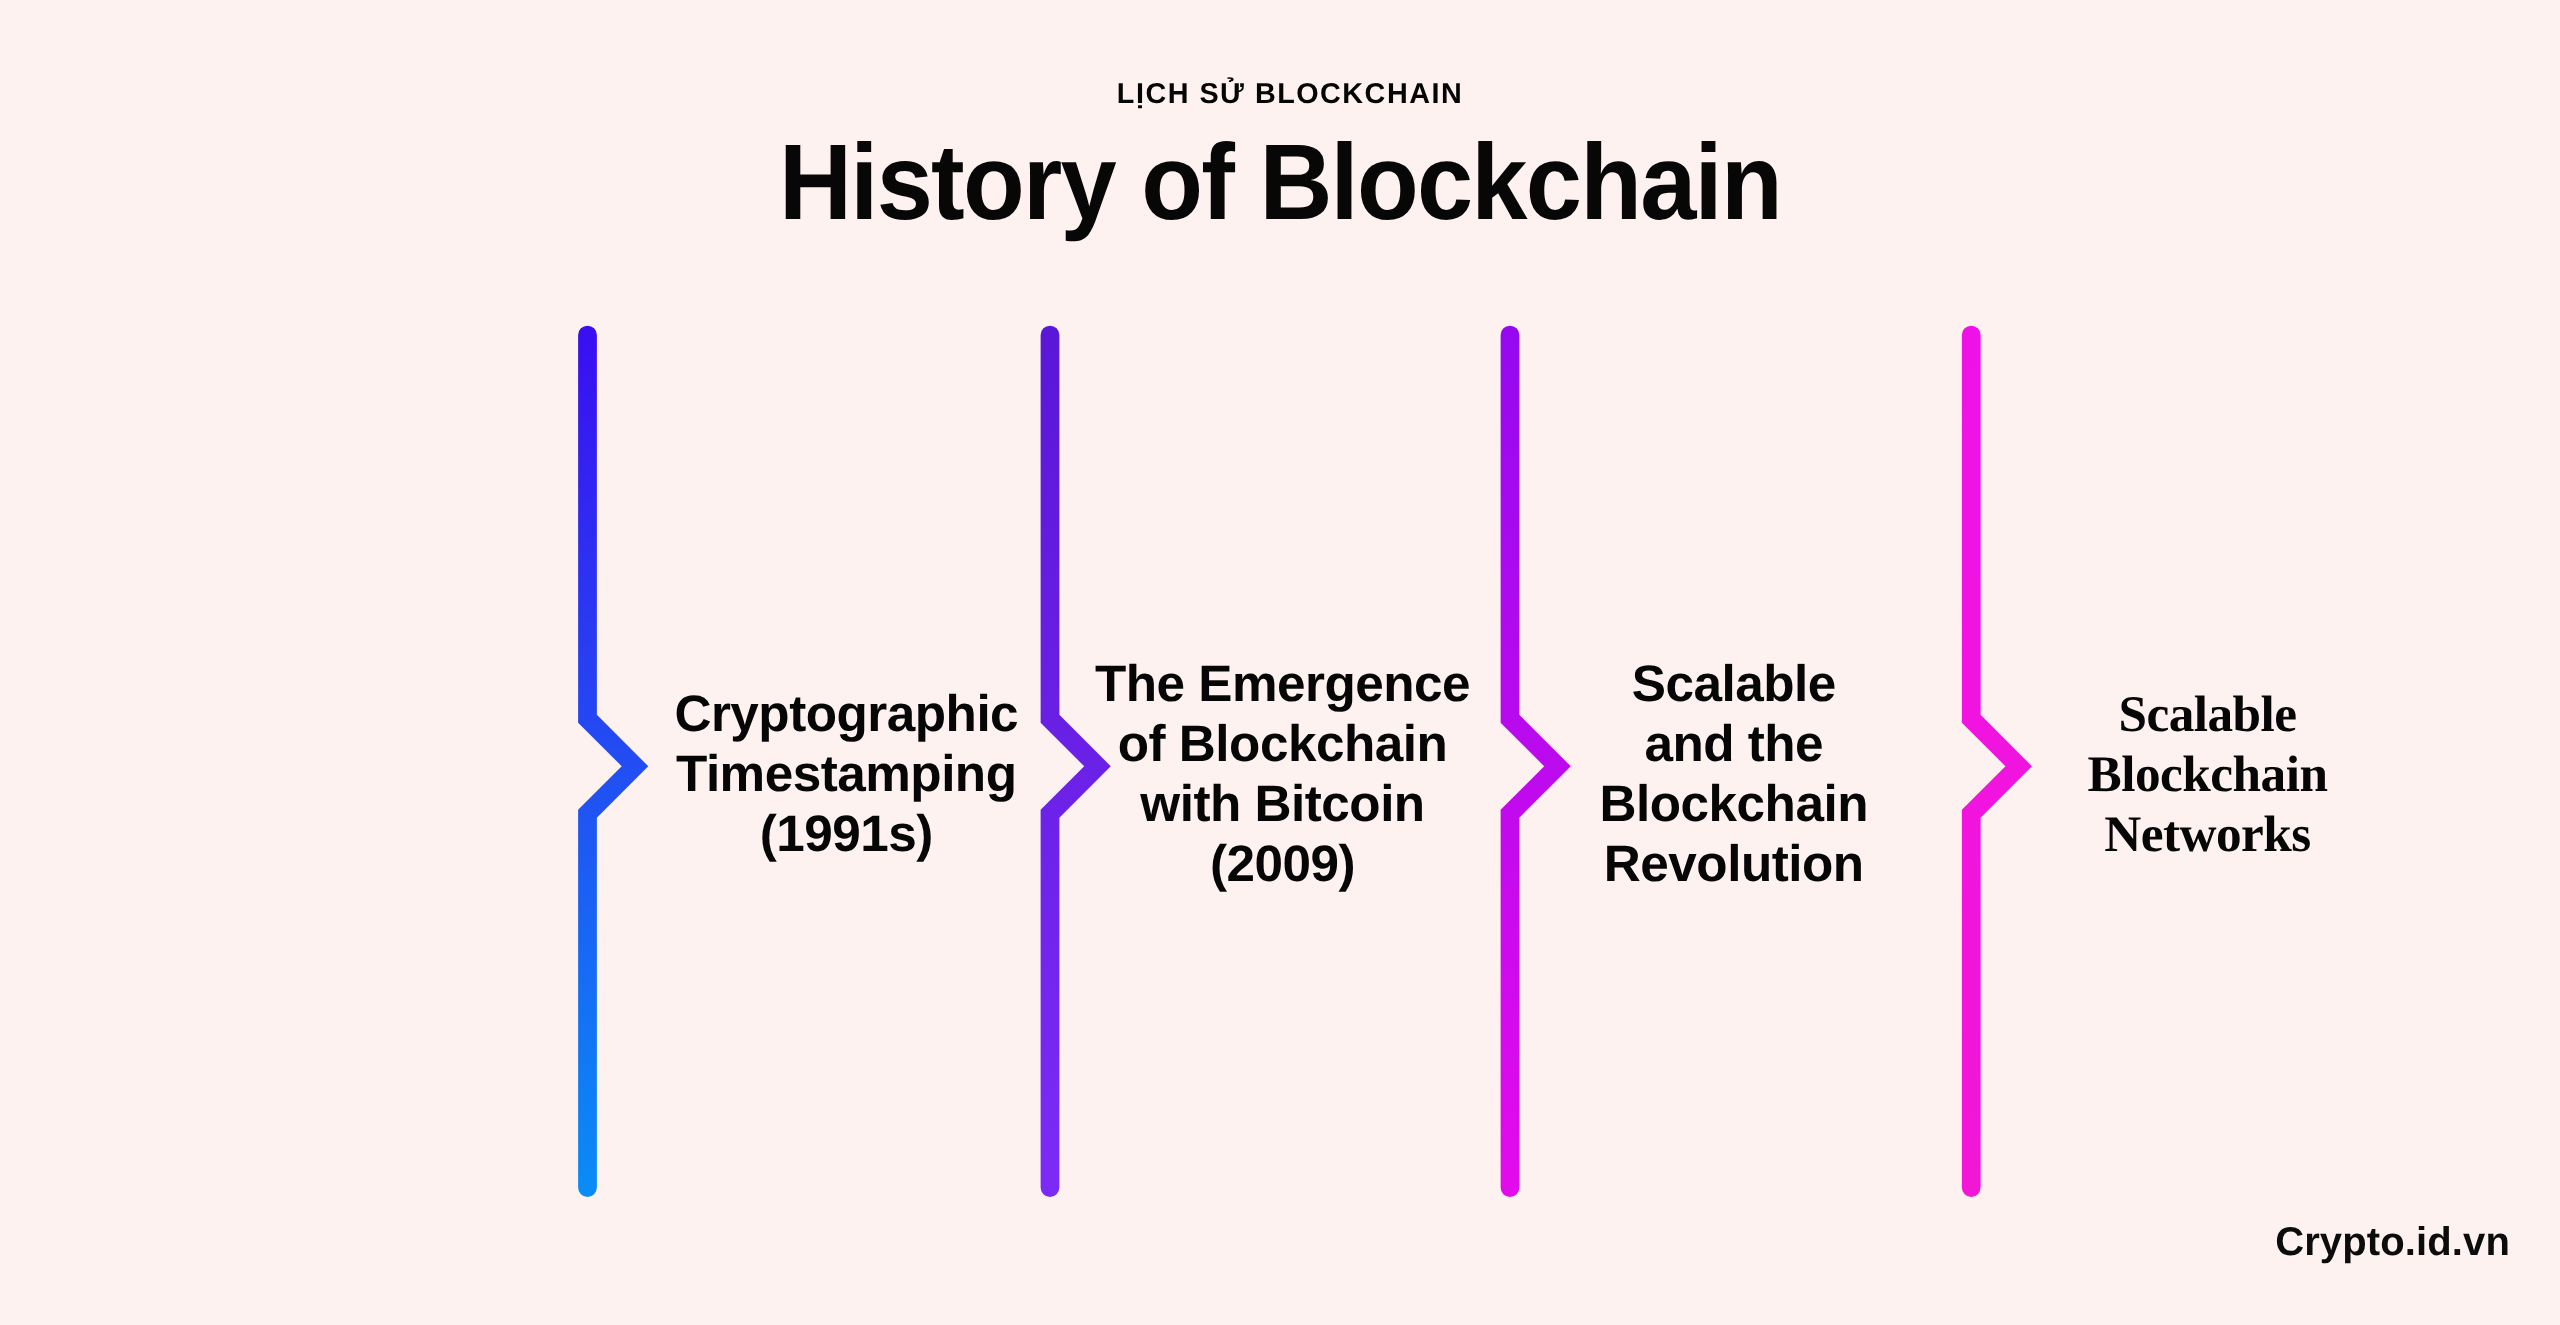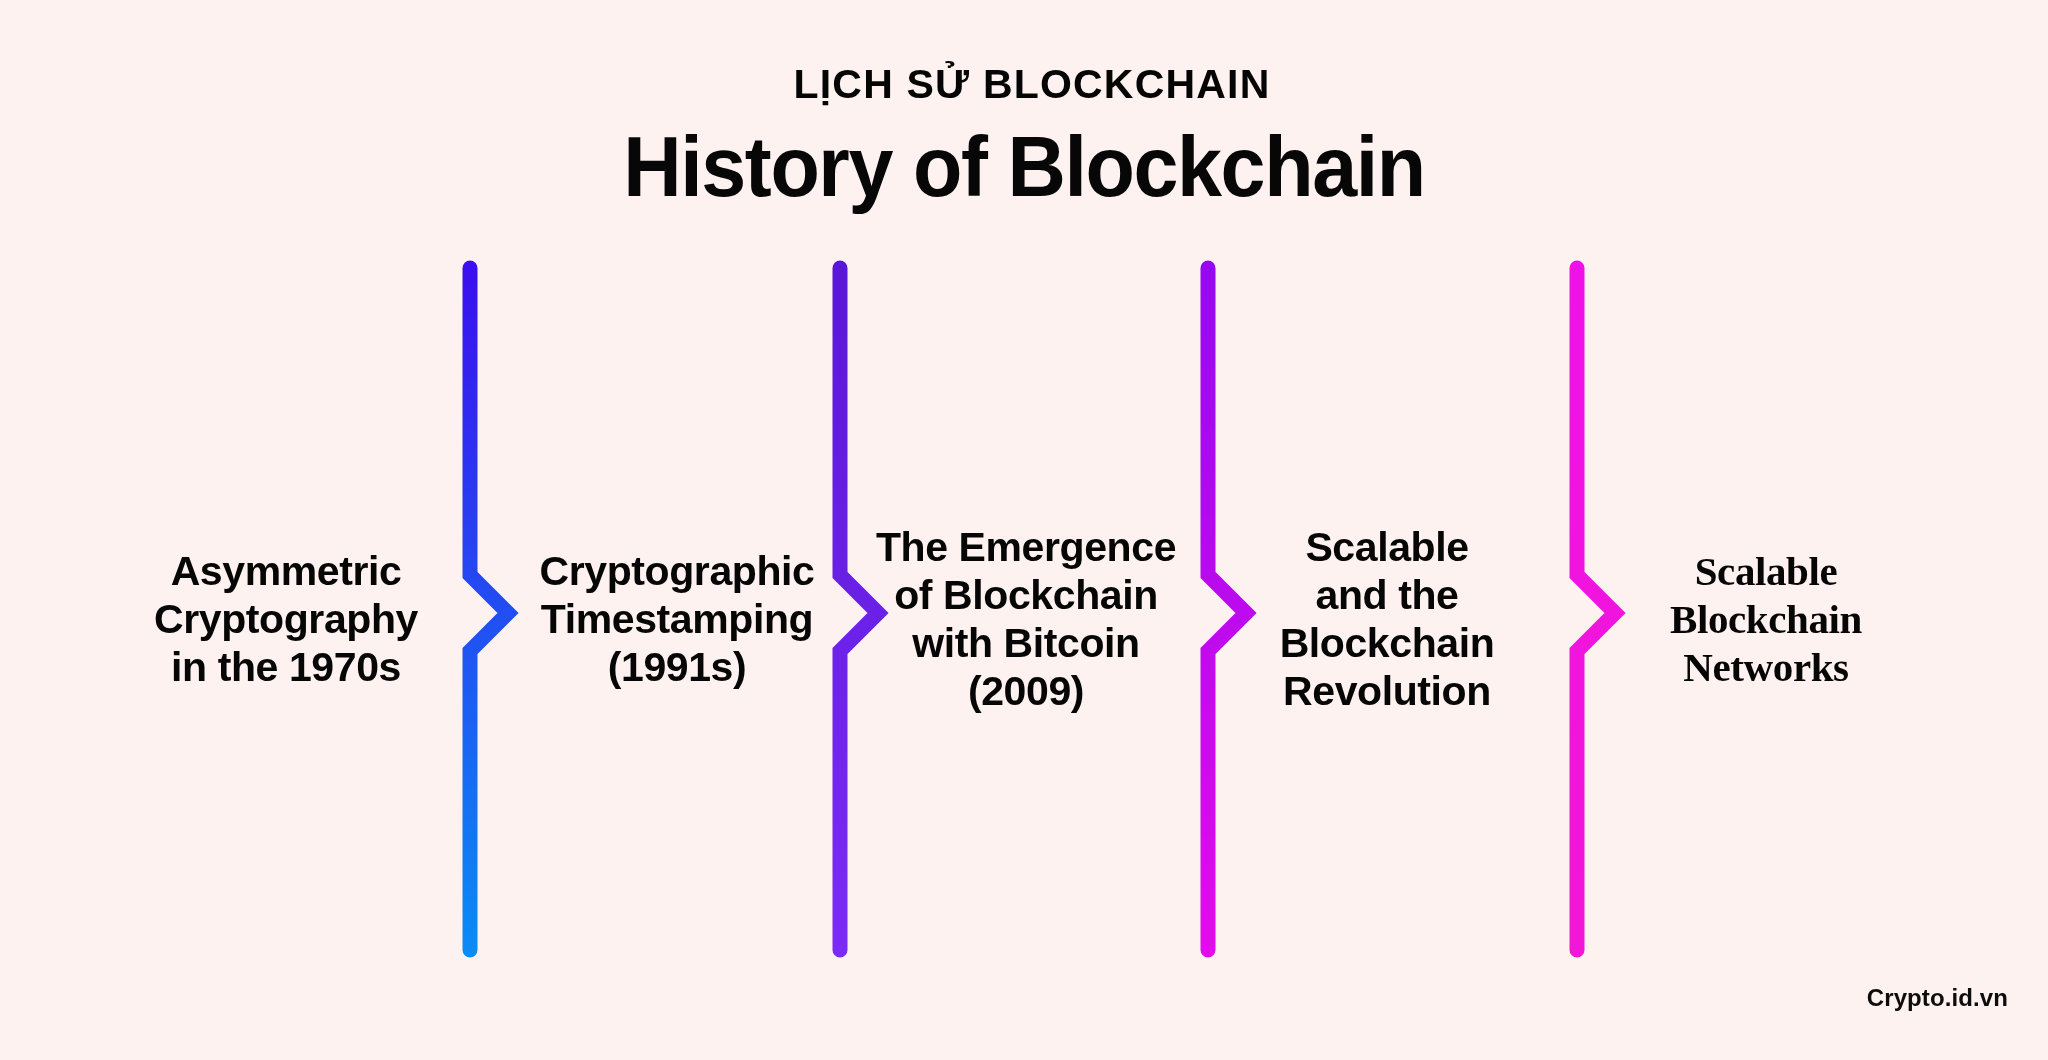--- a/index.html
+++ b/index.html
@@ -28,21 +28,21 @@
     position: absolute;
     top: 0;
     left: 0;
     width: 2048px;
     text-align: center;
     pointer-events: none;
   }
   .eyebrow {
     margin: 0;
     padding-top: 62px;
-    font-size: 41px;
+    font-size: 23px;
     font-weight: 700;
     letter-spacing: 1.2px;
     color: #050505;
     line-height: 1.1;
     font-family: "Liberation Sans", "DejaVu Sans", sans-serif;
     padding-left: 16px;
   }
   .main-title {
     margin: 0;
     padding-top: 14px;
@@ -90,21 +90,21 @@
   .stage-label.s1 { left: 512px;  width: 330px; top: 620px; }
   .stage-label.s2 { left: 855px;  width: 342px; top: 620px; }
   .stage-label.s3 { left: 1232px; width: 310px; top: 620px; }
   .stage-label.s4 { left: 1594px; width: 344px; top: 620px; font-family: Liberation Serif, serif; }
 
   
   .watermark {
     position: absolute;
     right: 40px;
     bottom: 48px;
-    font-size: 24px;
+    font-size: 32px;
     font-weight: 700;
     color: #0c0c0c;
     letter-spacing: 0.1px;
     font-family: "Liberation Sans", "DejaVu Sans", sans-serif;
   }
 </style>
 </head>
 <body style="background: rgb(253, 242, 240);">
 
 <div id="infographic">
@@ -150,23 +150,20 @@
 
       <path d="M 840 268 L 840 575 L 878 613 L 840 651 L 840 950" fill="none" stroke="url(#grad2)" stroke-width="15" stroke-linecap="round" stroke-linejoin="miter"></path>
 
       <path d="M 1208 268 L 1208 575 L 1246 613 L 1208 651 L 1208 950" fill="none" stroke="url(#grad3)" stroke-width="15" stroke-linecap="round" stroke-linejoin="miter"></path>
 
       <path d="M 1577 268 L 1577 575 L 1615 613 L 1577 651 L 1577 950" fill="none" stroke="url(#grad4)" stroke-width="15" stroke-linecap="round" stroke-linejoin="miter"></path>
 
       <path d="M 1945 268 L 1945 950" fill="none" stroke="url(#grad5)" stroke-width="15" stroke-linecap="round" stroke-linejoin="round"></path>
     </svg>
 
-    <div class="stage-label s0">Asymmetric
-Cryptography
-in the 1970s</div>
 
     <div class="stage-label s1">Cryptographic
 Timestamping
 (1991s)</div>
 
     <div class="stage-label s2">The Emergence
 of Blockchain
 with Bitcoin
 (2009)</div>
 

